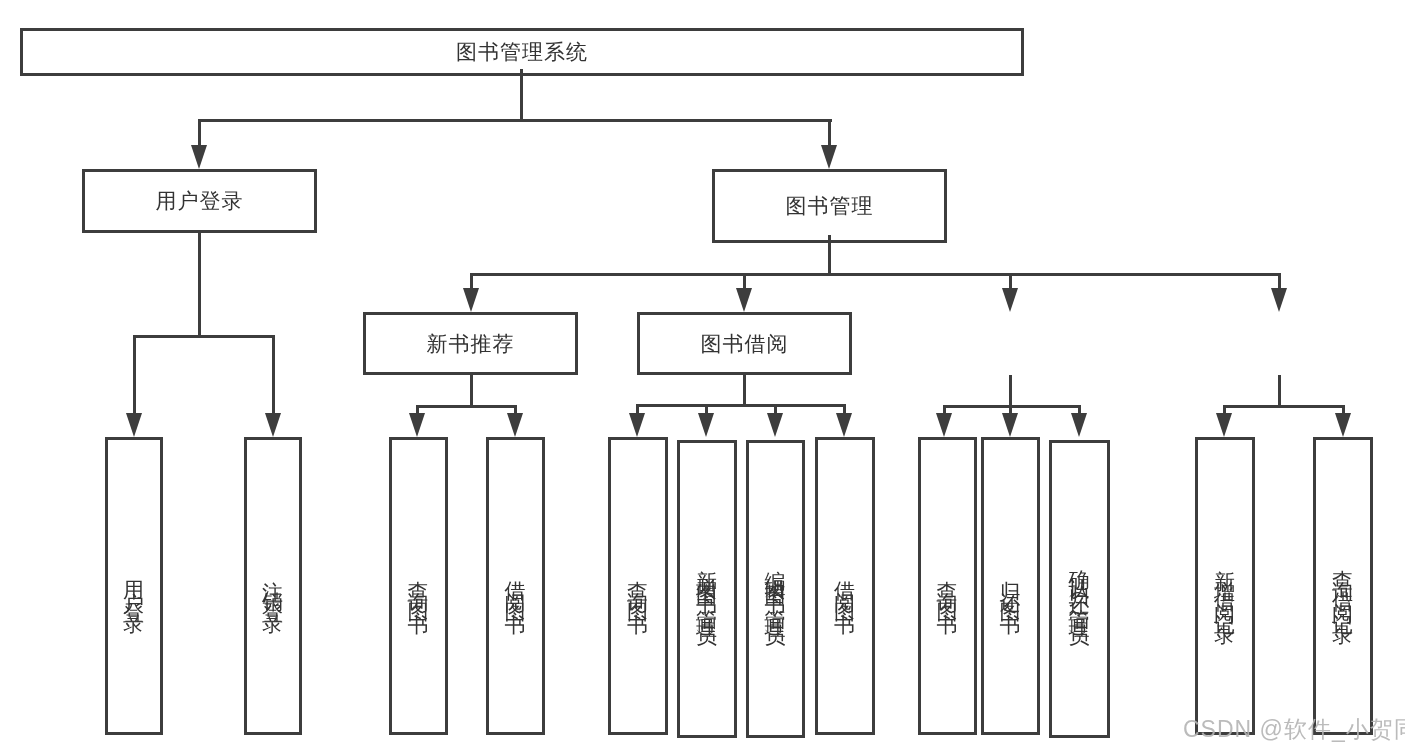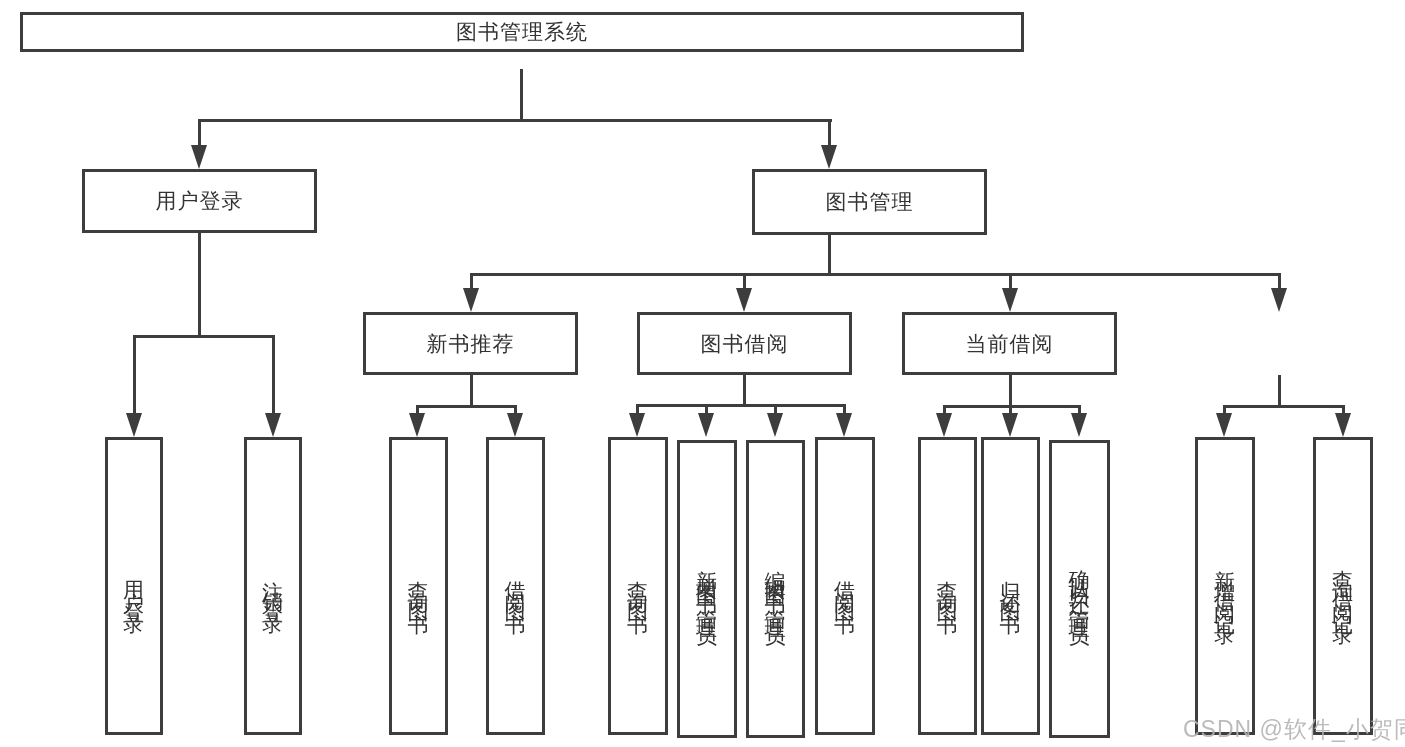--- a/index.html
+++ b/index.html
@@ -52,31 +52,31 @@
     white-space:nowrap;
     z-index:10;
     letter-spacing:1px;
   }
 </style>
 </head>
 <body>
 
 <div id="canvas">
 
-  <div class="box hbox" style="left:20px;top:12px;width:1004px;height:40px">图书管理系统</div>
+  <div class="box hbox" style="left:20px;top:28px;width:1004px;height:48px">图书管理系统</div>
 
   <div class="vline" style="left:520px;top:69px;height:50px"></div>
   <div class="hline" style="left:198px;top:119px;width:634px"></div>
   <div class="vline" style="left:198px;top:119px;height:30px"></div>
   <div class="arrow" style="left:191px;top:145px"></div>
   <div class="vline" style="left:828px;top:119px;height:30px"></div>
   <div class="arrow" style="left:821px;top:145px"></div>
 
   <div class="box hbox" style="left:82px;top:169px;width:235px;height:64px">用户登录</div>
-  <div class="box hbox" style="left:752px;top:169px;width:235px;height:66px">图书管理</div>
+  <div class="box hbox" style="left:712px;top:169px;width:235px;height:74px">图书管理</div>
 
   <div class="vline" style="left:198px;top:233px;height:102px"></div>
   <div class="hline" style="left:133px;top:335px;width:142px"></div>
   <div class="vline" style="left:133px;top:335px;height:82px"></div>
   <div class="arrow" style="left:126px;top:413px"></div>
   <div class="vline" style="left:272px;top:335px;height:82px"></div>
   <div class="arrow" style="left:265px;top:413px"></div>
 
   <div class="vline" style="left:828px;top:235px;height:38px"></div>
   <div class="hline" style="left:470px;top:273px;width:811px"></div>
@@ -84,21 +84,20 @@
   <div class="arrow" style="left:463px;top:288px"></div>
   <div class="vline" style="left:743px;top:273px;height:18px"></div>
   <div class="arrow" style="left:736px;top:288px"></div>
   <div class="vline" style="left:1009px;top:273px;height:18px"></div>
   <div class="arrow" style="left:1002px;top:288px"></div>
   <div class="vline" style="left:1278px;top:273px;height:18px"></div>
   <div class="arrow" style="left:1271px;top:288px"></div>
 
   <div class="box hbox" style="left:363px;top:312px;width:215px;height:63px">新书推荐</div>
   <div class="box hbox" style="left:637px;top:312px;width:215px;height:63px">图书借阅</div>
-  <div class="box hbox" style="left:902px;top:312px;width:215px;height:63px">当前借阅</div>
 
   <div class="vline" style="left:470px;top:375px;height:33px"></div>
   <div class="hline" style="left:416px;top:405px;width:101px"></div>
   <div class="vline" style="left:416px;top:405px;height:12px"></div>
   <div class="arrow" style="left:409px;top:413px"></div>
   <div class="vline" style="left:514px;top:405px;height:12px"></div>
   <div class="arrow" style="left:507px;top:413px"></div>
 
   <div class="vline" style="left:743px;top:375px;height:31px"></div>
   <div class="hline" style="left:636px;top:404px;width:210px"></div>

